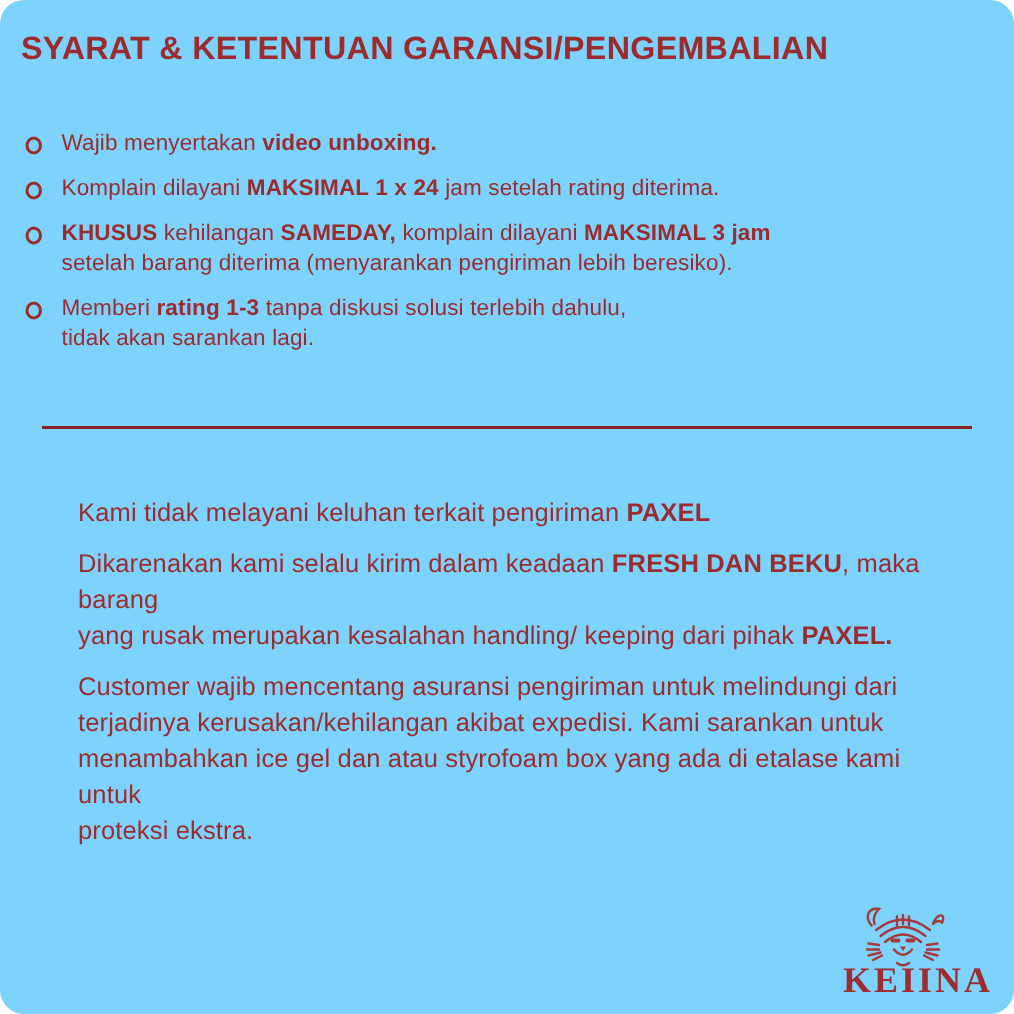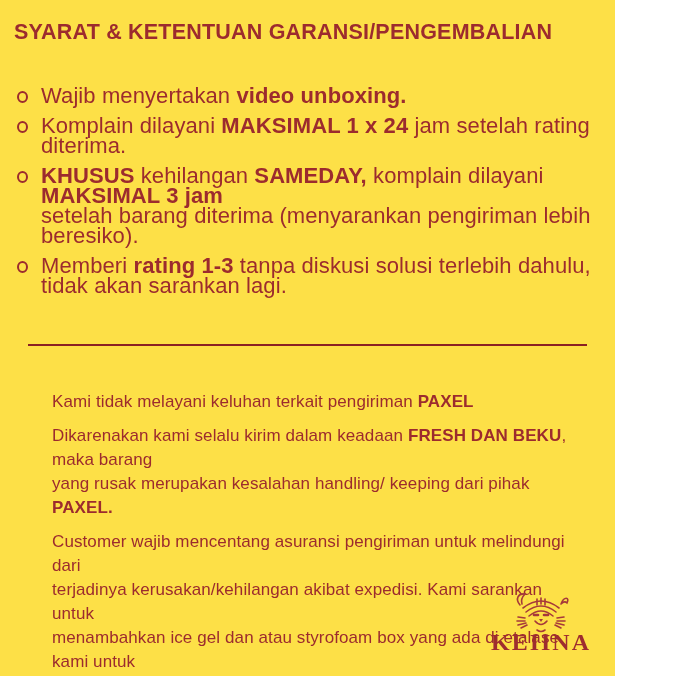--- a/index.html
+++ b/index.html
@@ -4,41 +4,42 @@
 <style>
   html, body { margin: 0; padding: 0; }
   body {
     width: 676px; height: 676px;
     background: #ffffff;
     font-family: "Liberation Sans", sans-serif;
     overflow: hidden;
   }
   .page {
     position: relative;
-    width: 615px; height: 676px;
-    background: #fde047;
+    width: 676px; height: 676px;
+    background: #7dd3fc;
     color: #9c2b2e;
+    border-radius: 16px;
   }
   .title {
     margin: 0;
     padding: 20px 14px 0 14px;
     font-size: 21.5px;
     font-weight: bold;
     letter-spacing: 0.2px;
     color: #9c2b2e;
   }
   .terms-list {
     list-style: none;
     margin: 41px 0 0 16px;
     padding: 0;
   }
   .terms-list li {
     position: relative;
     padding-left: 25px;
-    font-size: 22px;
+    font-size: 15px;
     line-height: 20px;
     margin-bottom: 10px;
     letter-spacing: 0.1px;
   }
   .bullet-ring {
     position: absolute;
     left: 1px; top: 4.5px;
     width: 7px; height: 8px;
     border: 2.2px solid #9c2b2e;
     border-radius: 50%;
@@ -52,23 +53,23 @@
   .paragraphs {
     margin: 44px 30px 0 52px;
     font-size: 17px;
     line-height: 24px;
     letter-spacing: 0.1px;
   }
   .paragraphs p { margin: 0 0 10px 0; }
   b { font-weight: bold; }
   .brand-logo {
     position: absolute;
-    right: 14px; bottom: 20px;
+    right: 14px; bottom: 8px;
     width: 120px;
-    text-align: center;
+    text-align: right;
   }
   .tiger-head {
     display: block;
     margin: 0 auto -7px auto;
   }
   .brand-name {
     font-family: "Liberation Serif", serif;
     font-weight: bold;
     font-size: 24px;
     letter-spacing: 2px;

